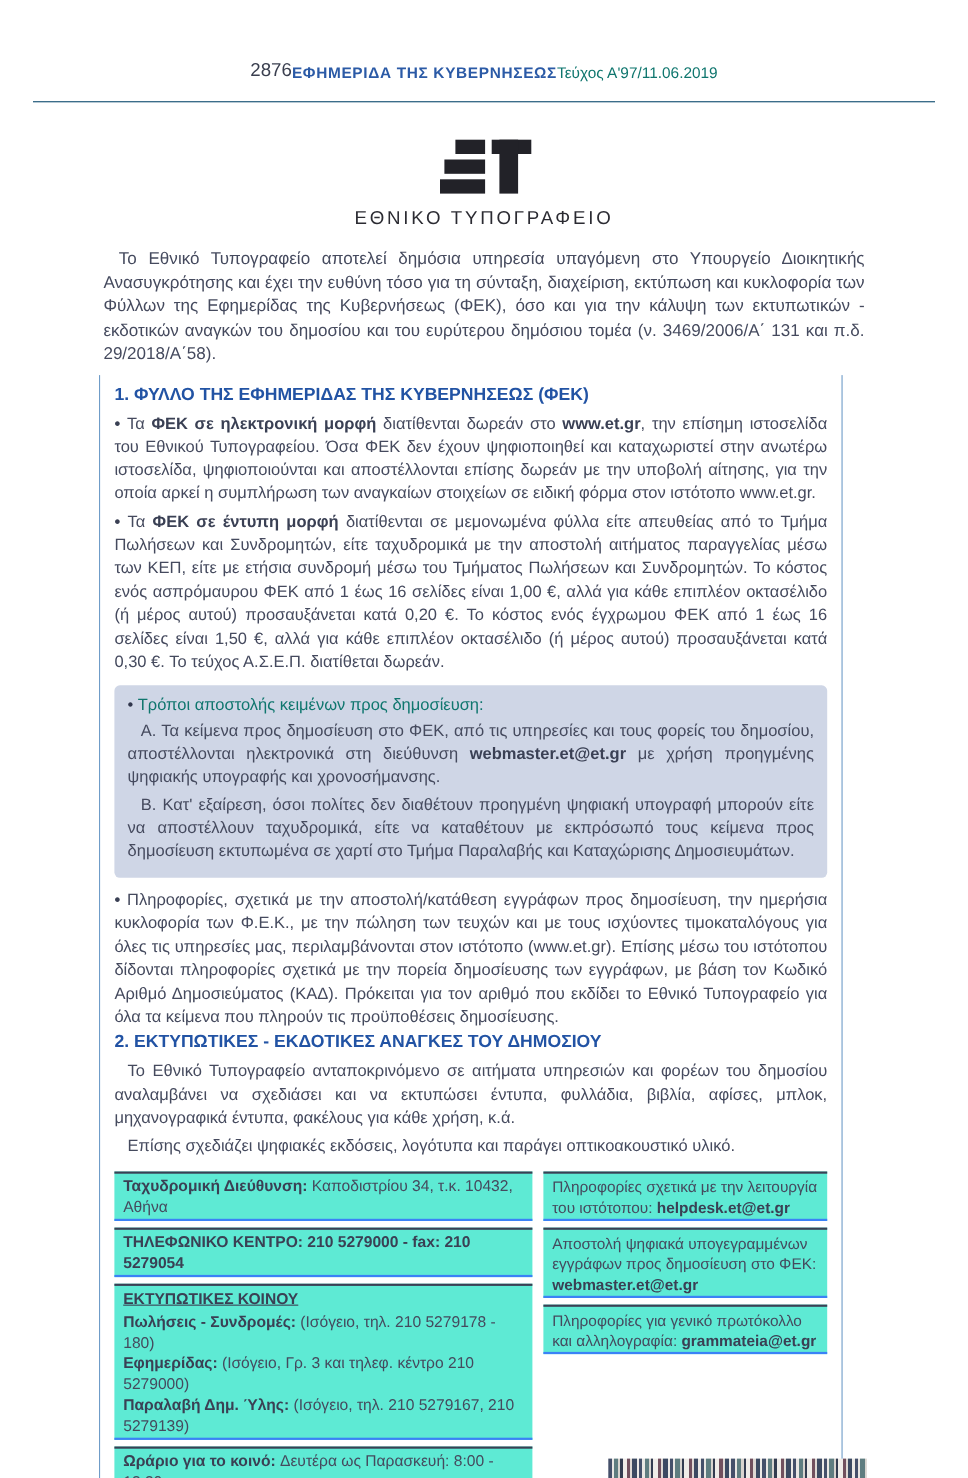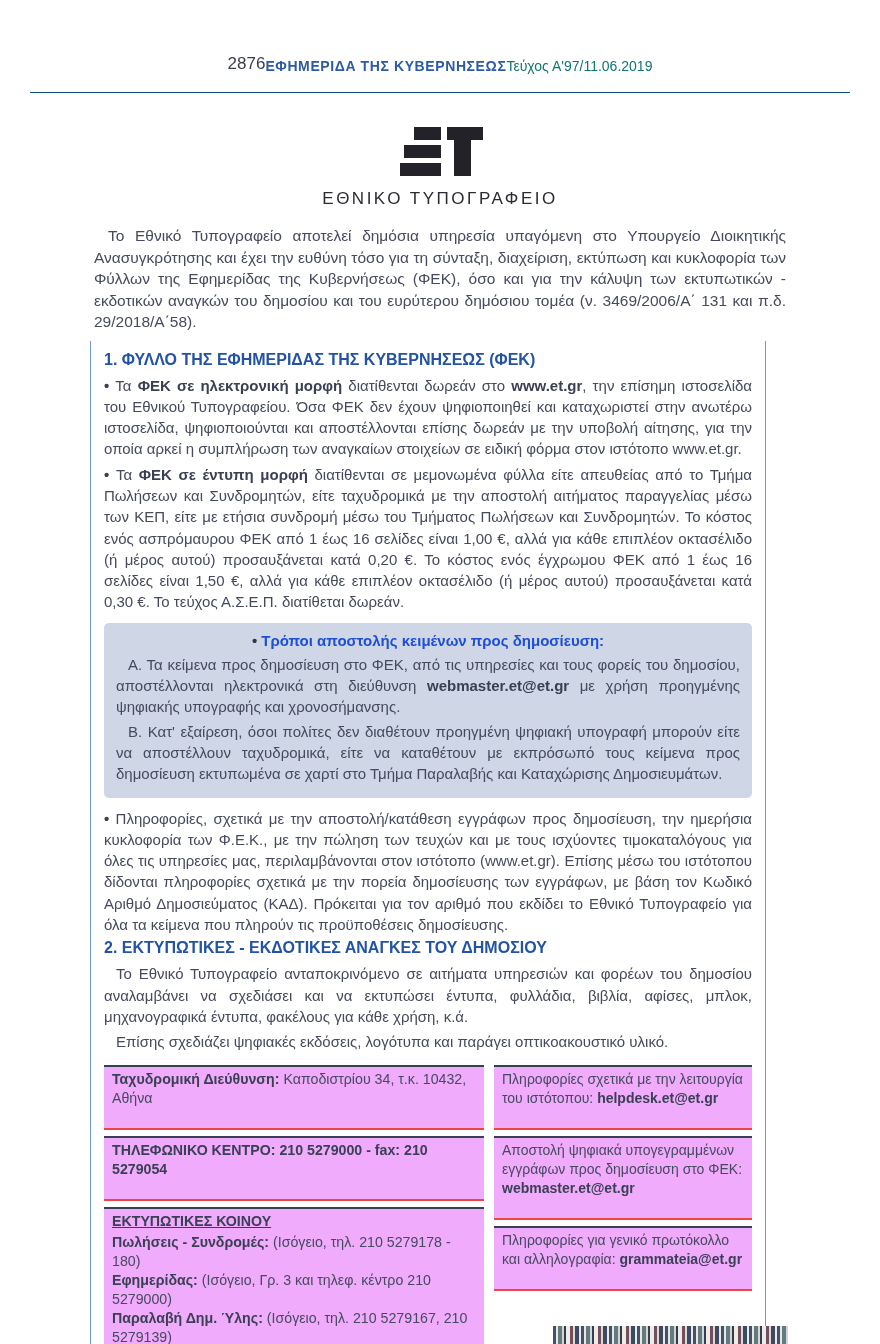--- a/index.html
+++ b/index.html
@@ -61,35 +61,35 @@
   .para.ind { text-indent:12px; }
   .blt::before { content:"• "; font-weight:700; color:#3a4054; }
   .b { font-weight:700; color:#3a4054; }
 
   
   .shaded {
     background:#cfd6e6; border-radius:5px;
     padding:9px 12px 10px 12px; margin:10px 0 10px 0;
   }
   .shaded .bx-title {
-    font-size:15px; font-weight:700; color:#1d4ed8; margin-bottom:5px;text-align:center;
+    font-size:15px; font-weight:400; color:#0f766e; margin-bottom:5px;
   }
   .shaded .bx-title::before { content:"• "; color:#30364c; }
   .shaded .para { margin-bottom:3px; }
 
   
   .contacts {
     display:flex; gap:10px; margin-top:12px;
   }
   .col-l { flex:0 0 380px; }
   .col-r { flex:1; }
   .cell {
-    background:#f0abfc;
-    border-top:2px solid #3a4054; border-bottom:2px solid #ef4444;
-    padding:3px 8px 20px 8px; margin-bottom:6px;
+    background:#5eead4;
+    border-top:2px solid #3a4054; border-bottom:2px solid #3b82f6;
+    padding:3px 8px 0 8px; margin-bottom:6px;
     font-size:14.2px; line-height:19px; color:#454a5e;
   }
   .cell .line { display:block; }
   .cell .u { font-weight:700; text-decoration:underline; color:#3a4054; display:block; margin-bottom:2px; }
   .col-r .cell { font-size:14px; }
 
   
   .barcode-wrap { position:absolute; right:92px; top:1272px; width:235px; text-align:center; }
   .bars {
     height:40px; width:235px;

